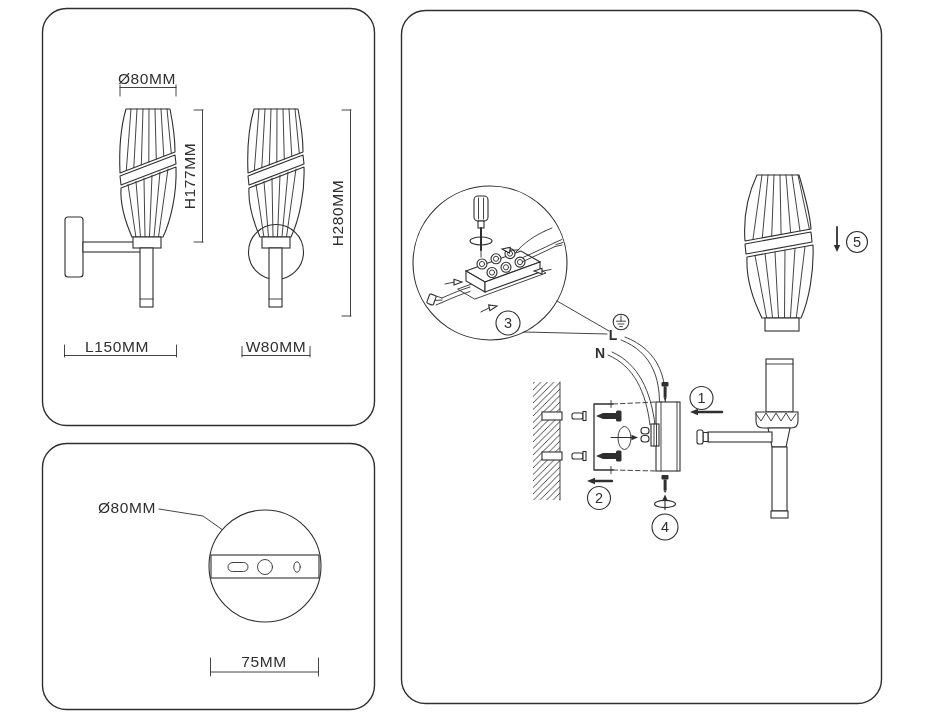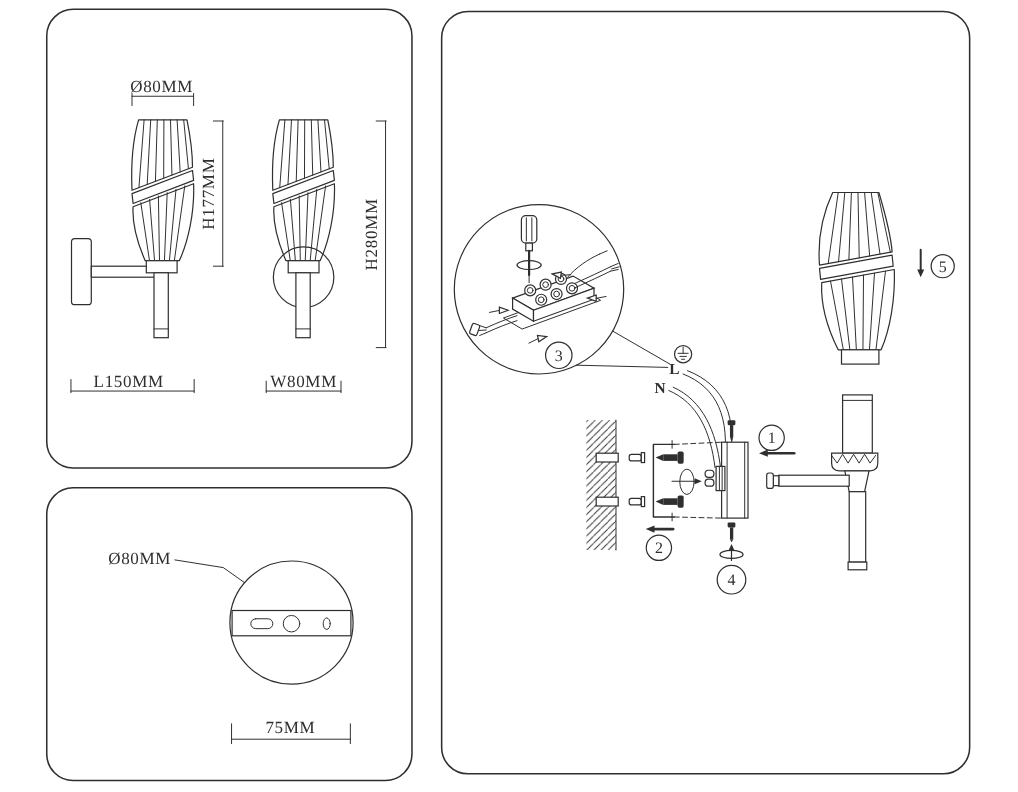--- a/index.html
+++ b/index.html
@@ -1,18 +1,18 @@
 <!DOCTYPE html>
 <html style="--ink: #2f2f2f; --paper: #ffffff;"><head>
 <meta charset="utf-8">
 <style>
   :root{ --ink:#2f2f2f; --paper:#ffffff; }
   html,body{margin:0;padding:0;background:var(--paper);}
   .page{position:relative;width:925px;height:720px;background:var(--paper);
-        font-family:Liberation Serif, serif;overflow:hidden;}
+        font-family:Liberation Sans, sans-serif;overflow:hidden;}
   svg{position:absolute;left:0;top:0;}
   .ln{fill:none;stroke:var(--ink);stroke-width:1.1;stroke-linecap:round;stroke-linejoin:round;}
   .thin{stroke-width:.9;}
   .med{stroke-width:1.3;}
   .panel{fill:#fff;stroke:var(--ink);stroke-width:1.4;}
   .fw{fill:#fff;stroke:var(--ink);stroke-width:1.1;}
   .fi{fill:var(--ink);stroke:none;}
   .dash{stroke-dasharray:4.5 3;stroke-width:.9;}
   .dim{font-size:15.5px;letter-spacing:.6px;fill:var(--ink);}
   .wl{font-size:14px;font-weight:600;fill:var(--ink);}

